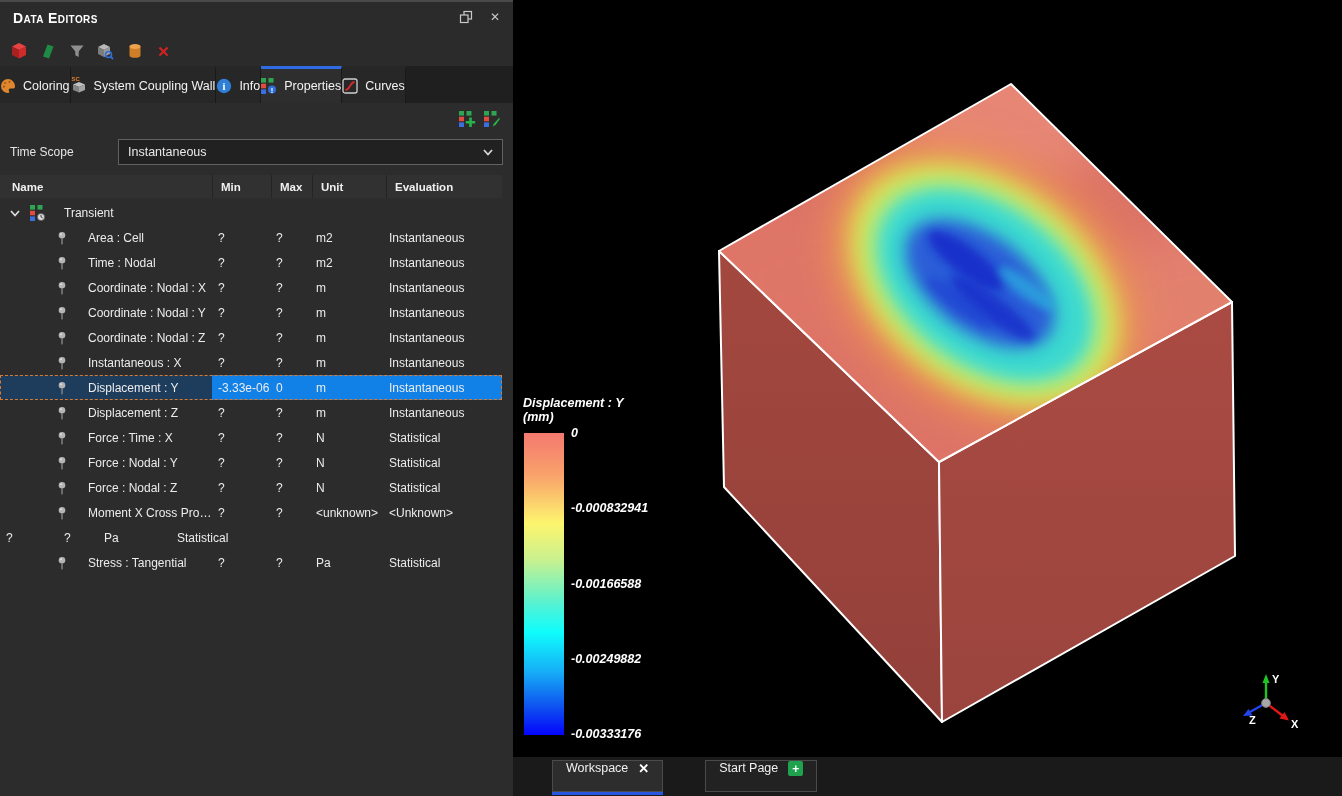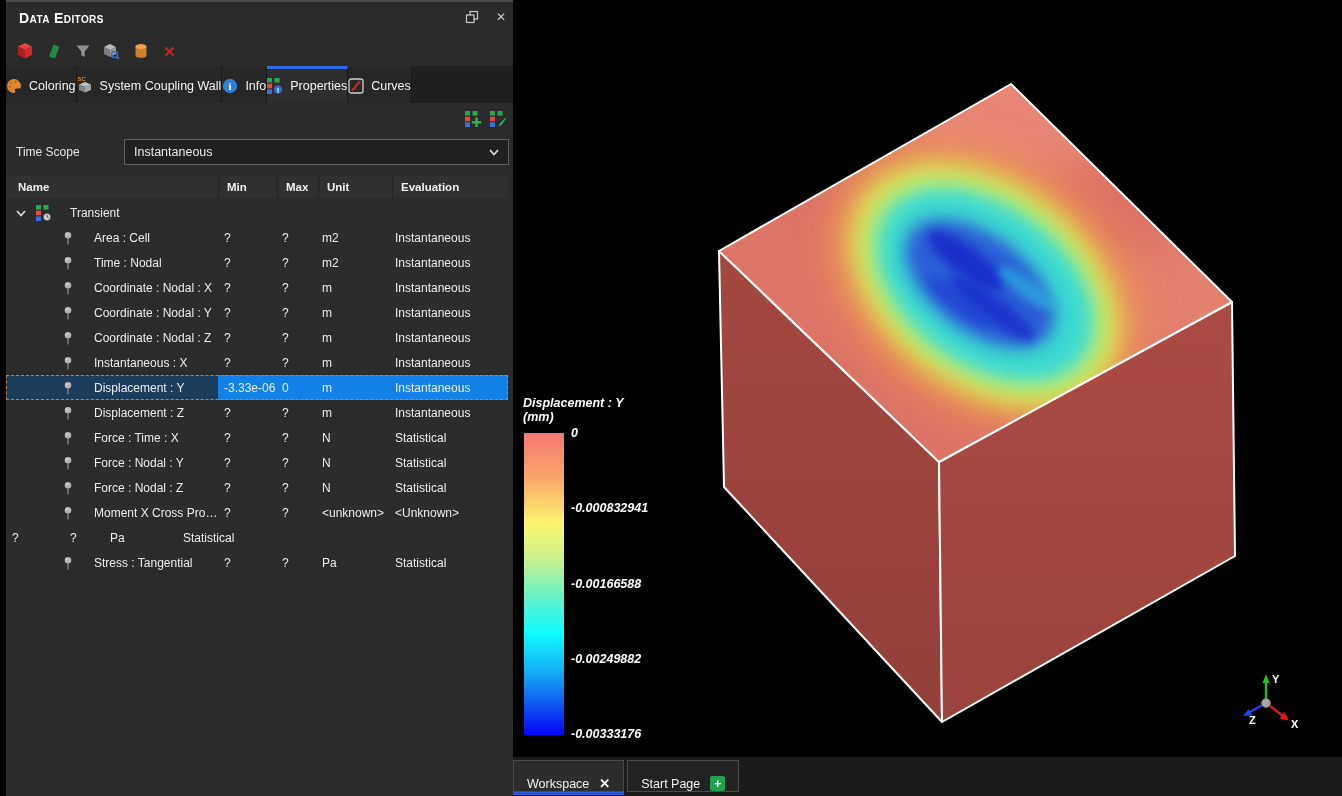--- a/index.html
+++ b/index.html
@@ -7,21 +7,21 @@
   body {
     background:#000;
     font-family:"Liberation Sans", sans-serif;
     color:#e9e9e9;
     position:relative;
     overflow:hidden;
   }
 
   
   .left-panel{
-    position:absolute; left:6px; top:0; width:513px; height:796px;
+    position:absolute; left:0; top:0; width:513px; height:796px;
     background:#2b2b2b; border-top:2px solid #4a4a4a;
   }
   .titlebar{ height:34px; position:relative; }
   .win-title{
     position:absolute; left:13px; top:8px;
     font-size:14px; font-weight:bold; font-variant:small-caps; letter-spacing:.4px; color:#fff;
   }
   .win-btns{ position:absolute; right:10px; top:7px; display:flex; gap:13px; align-items:center; }
   .win-btn{ width:16px; height:16px; display:flex; align-items:center; justify-content:center; color:#c9c9c9; font-size:12px; }
 
@@ -89,22 +89,22 @@
   .cb-t0{ top:426px; } .cb-t1{ top:501px; } .cb-t2{ top:577px; } .cb-t3{ top:652px; } .cb-t4{ top:727px; }
 
   .triad{ position:absolute; left:702px; top:660px; }
 
   
   .bottombar{
     position:absolute; left:513px; top:757px; width:829px; height:39px;
     background:#1a1a1a; display:flex; align-items:flex-start; padding-top:3px; gap:3px;
   }
   .btab{
-    height:32px; display:flex; align-items:flex-end; gap:10px; padding:0 13px;
-    background:#222; border:1px solid #4a4a4a; font-size:12.5px; color:#f0f0f0; position:relative;
+    height:32px; display:flex; align-items:flex-start; gap:10px; padding:0 13px;
+    background:#222; border:1px solid #4a4a4a; font-size:12.5px; color:#f0f0f0; position:relative;margin-left:39px;
   }
   .btab.active{ background:#2d2d2d; }
   .btab.active::after{ content:''; position:absolute; left:-1px; right:-1px; bottom:-4px; height:3px; background:#2757e0; }
   .btab .close-x{ color:#fff; font-size:13px; font-weight:bold; }
   .plus-badge{
     width:15px; height:15px; background:#1ea24d; border-radius:2px; display:flex;
     align-items:center; justify-content:center; color:#fff; font-size:12px; font-weight:bold; line-height:1;
   }
 </style>
 </head>

